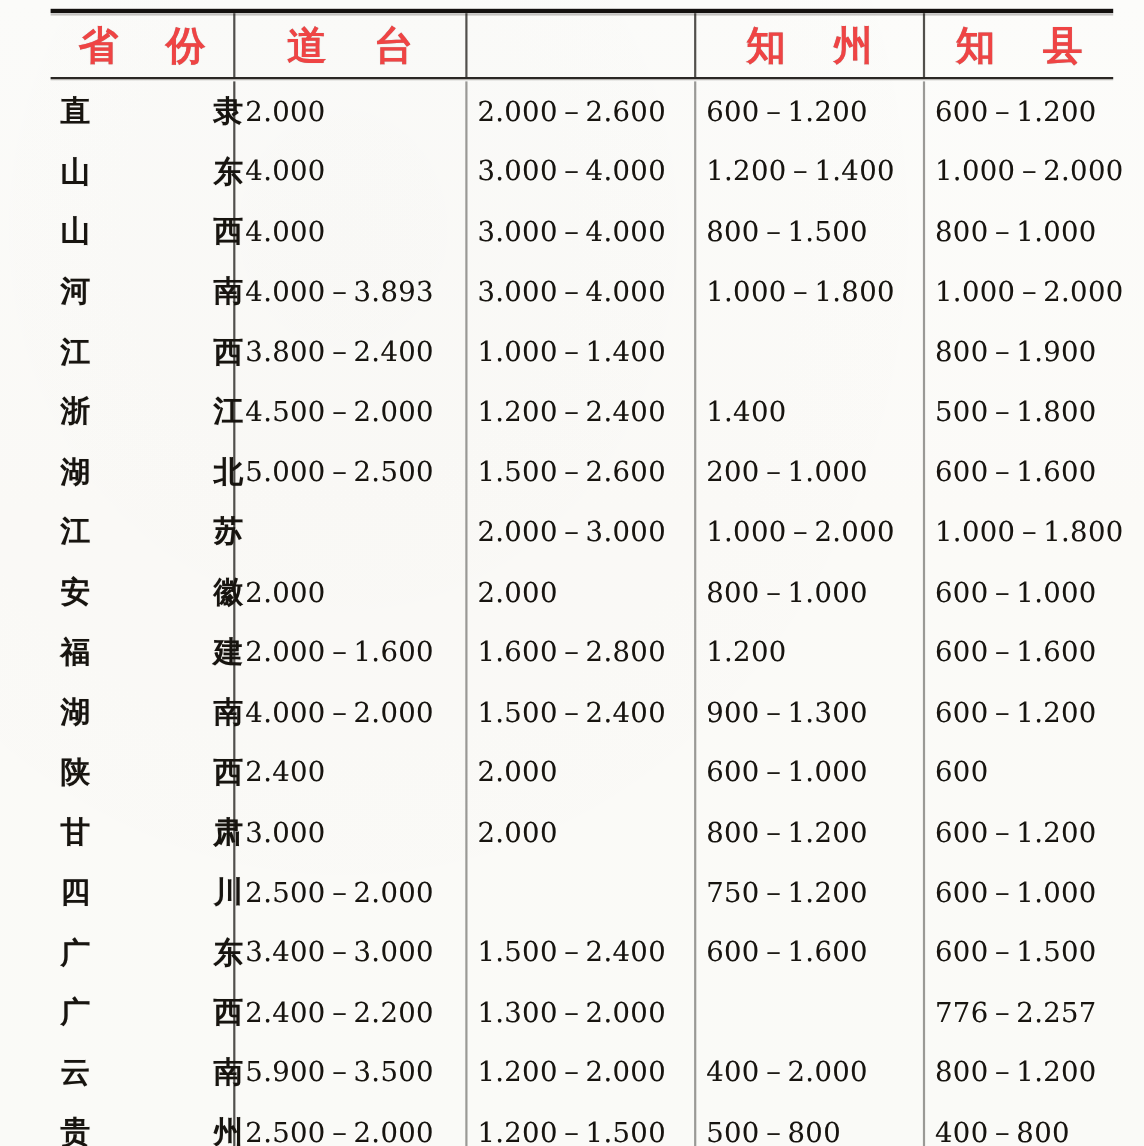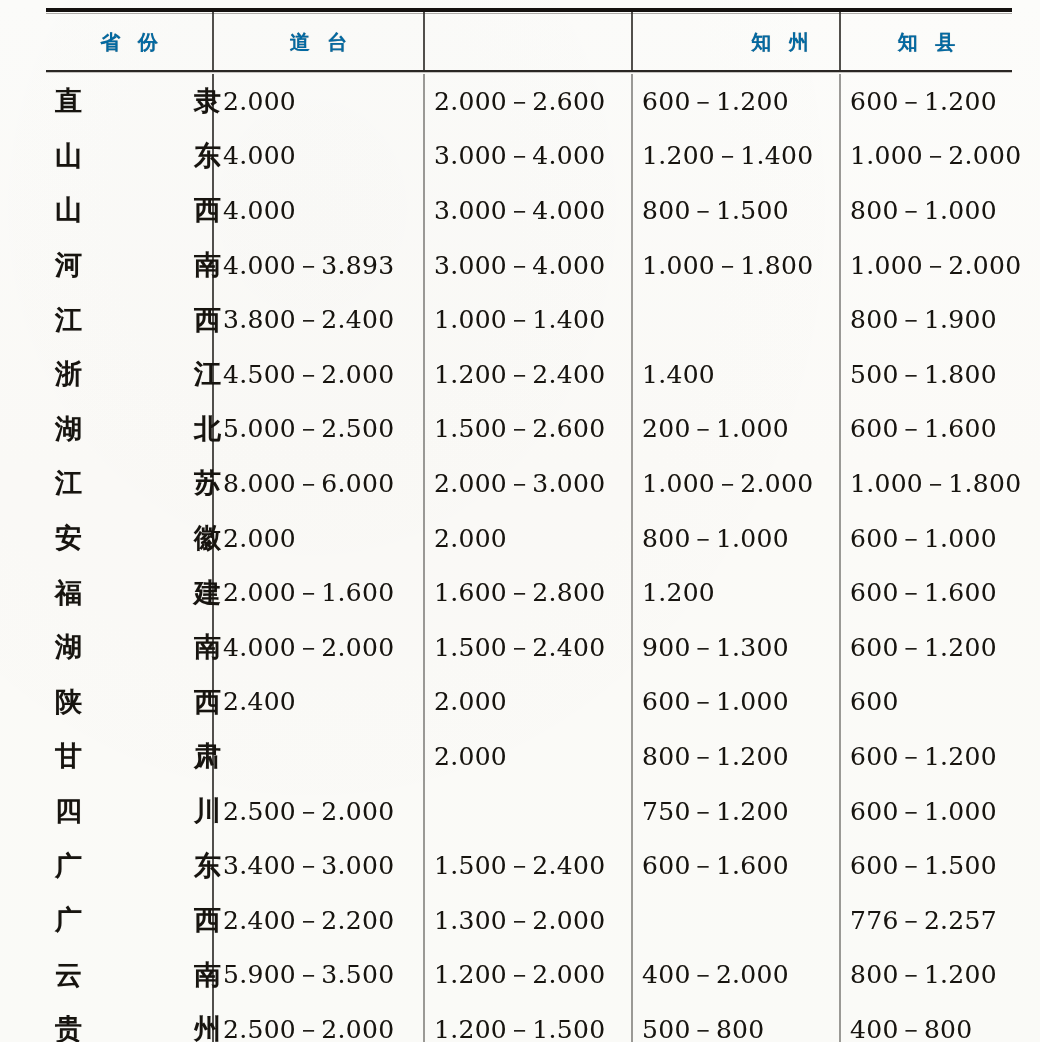--- a/index.html
+++ b/index.html
@@ -50,24 +50,24 @@
   }
   .vdiv.head{top:12px;height:58px;}
   .vdiv.body{top:74px;height:968px;}
   .vdiv.faint{opacity:.55;background:#4b4846;}
 
   
   .head-row{position:absolute;left:0;top:14px;width:966px;height:56px;}
   .hcell{
     position:absolute;top:0;height:56px;
     display:flex;align-items:center;justify-content:center;
-    font-size:20px;color:#0369a1;
+    font-size:36px;color:#ef4444;
     letter-spacing:.30em;
     text-indent:.30em;
-    font-family:Liberation Sans, sans-serif;
+    font-family:Liberation Mono, monospace;
     font-weight:600;
     text-shadow:0 0 .7px rgba(0,0,0,.35);
   }
   
   #tbody{position:absolute;left:0;top:74px;width:966px;}
   .row{position:relative;height:54.6px;}
   .cell{
     position:absolute;top:0;height:54.6px;
     display:flex;align-items:center;
     font-size:25px;
@@ -88,21 +88,21 @@
     padding-left:9px;
     font-family:"DejaVu Serif","Liberation Serif",serif;
     letter-spacing:.012em;
     text-shadow:0 0 .55px rgba(0,0,0,.22);
   }
   .prov span{display:inline-block;}
   
   .c0{left:0px;   width:166px;}
   .c1{left:168px; width:209px;}
   .c2{left:379px; width:206px;}
-  .c3{left:587px; width:206px;padding-left:44px;}
+  .c3{left:587px; width:206px;}
   .c4{left:795px; width:171px;}
 </style>
 </head>
 <body>
 
 <div id="scan"></div>
 
 <div id="table-wrap">
 
   <div class="rule-top"></div>
@@ -196,21 +196,20 @@
         <div class="cell num c1">5.000－2.500</div>
         <div class="cell num c2">1.500－2.600</div>
         <div class="cell num c3">200－1.000</div>
         <div class="cell num c4">600－1.600</div>
       </div>
       <div class="row">
         <div class="cell prov c0">
           <span>江</span>
           <span>苏</span>
         </div>
-        <div class="cell num c1">8.000－6.000</div>
         <div class="cell num c2">2.000－3.000</div>
         <div class="cell num c3">1.000－2.000</div>
         <div class="cell num c4">1.000－1.800</div>
       </div>
       <div class="row">
         <div class="cell prov c0">
           <span>安</span>
           <span>徽</span>
         </div>
         <div class="cell num c1">2.000</div>
@@ -246,20 +245,21 @@
         <div class="cell num c1">2.400</div>
         <div class="cell num c2">2.000</div>
         <div class="cell num c3">600－1.000</div>
         <div class="cell num c4">600</div>
       </div>
       <div class="row">
         <div class="cell prov c0">
           <span>甘</span>
           <span>肃</span>
         </div>
+        <div class="cell num c1">3.000</div>
         <div class="cell num c2">2.000</div>
         <div class="cell num c3">800－1.200</div>
         <div class="cell num c4">600－1.200</div>
       </div>
       <div class="row">
         <div class="cell prov c0">
           <span>四</span>
           <span>川</span>
         </div>
         <div class="cell num c1">2.500－2.000</div>

